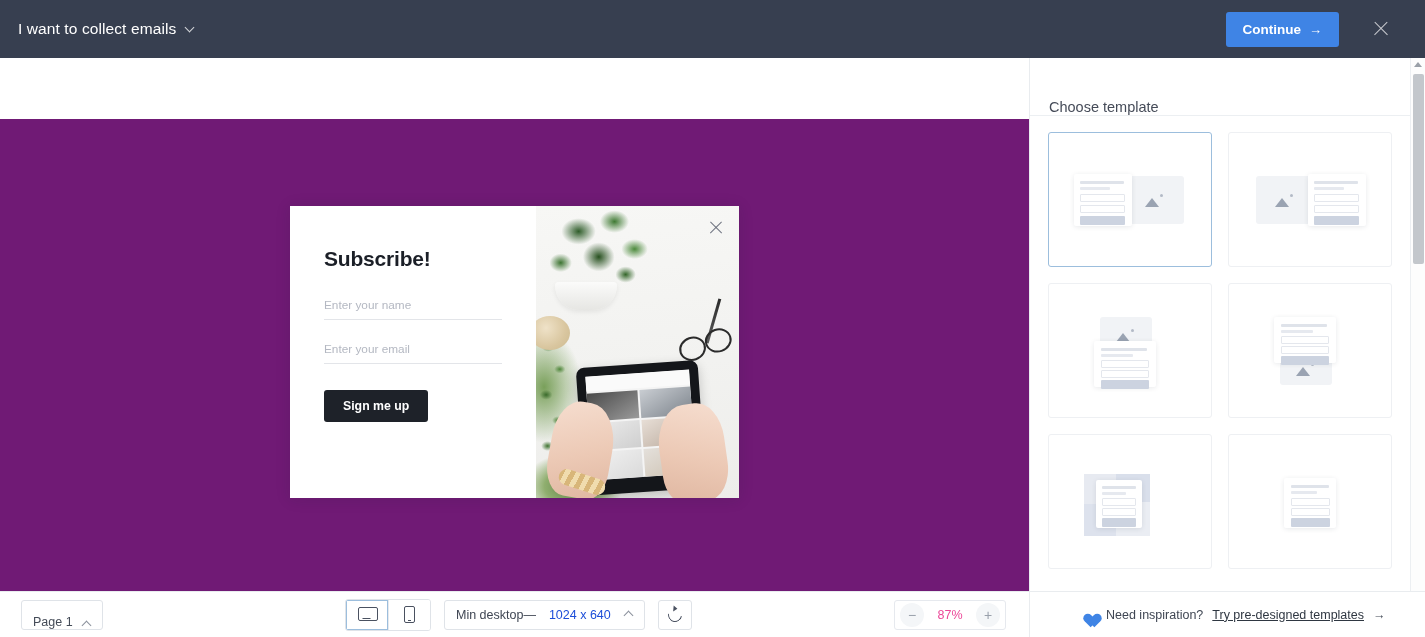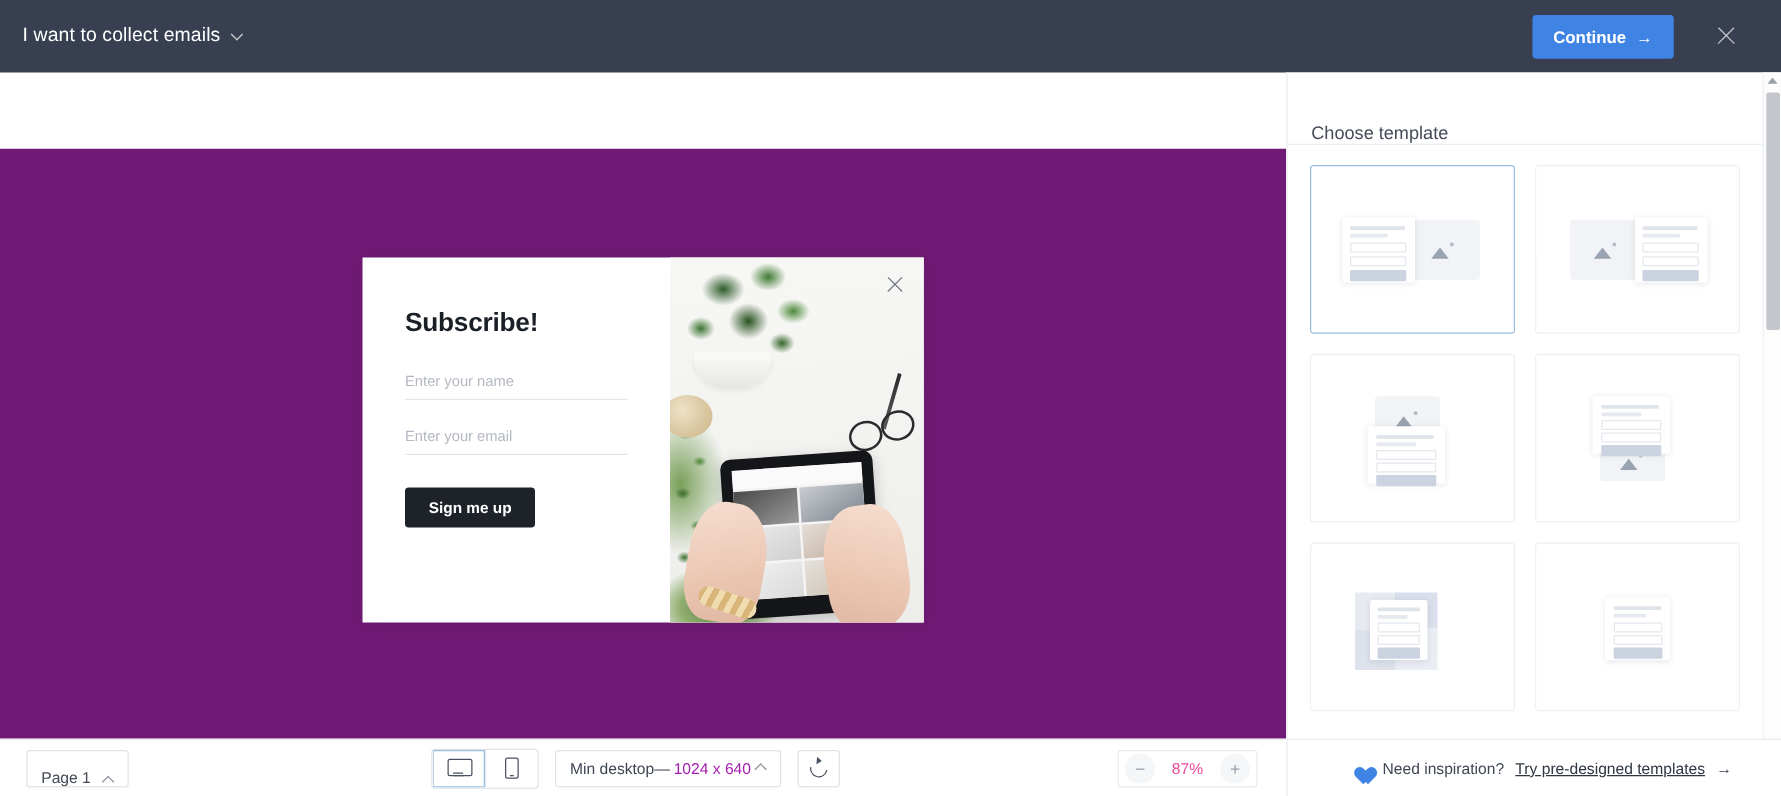--- a/index.html
+++ b/index.html
@@ -309,25 +309,25 @@
   .icon-mobile {
     width: 11px; height: 17px; border: 1.3px solid #4a5160; border-radius: 2px;
     position: relative;
   }
   .icon-mobile::after {
     content: ""; position: absolute; left: 3px; bottom: 1px;
     width: 3px; height: 1px; background: #4a5160;
   }
   .dim-pill {
     border: 1px solid #dfe3e8; border-radius: 3px; background: #fff;
-    height: 30px; display: flex; align-items: center; gap: 3px;
+    height: 30px; display: flex; align-items: center; gap: 13px;
     padding: 0 11px; font-size: 12.5px; cursor: pointer;
   }
   .dim-label { color: #3f4653; }
-  .dim-value { color: #a21caf; }
+  .dim-value { color: #1d4ed8; }
   .refresh-btn {
     width: 34px; height: 30px; border: 1px solid #dfe3e8; border-radius: 3px;
     background: #fff; display: flex; align-items: center;
     justify-content: center; cursor: pointer;
   }
   .icon-refresh {
     width: 14px; height: 14px; border: 1.4px solid #4a5160; border-radius: 50%;
     border-top-color: transparent; border-right-color: transparent;
     position: relative; transform: rotate(-35deg);
   }

